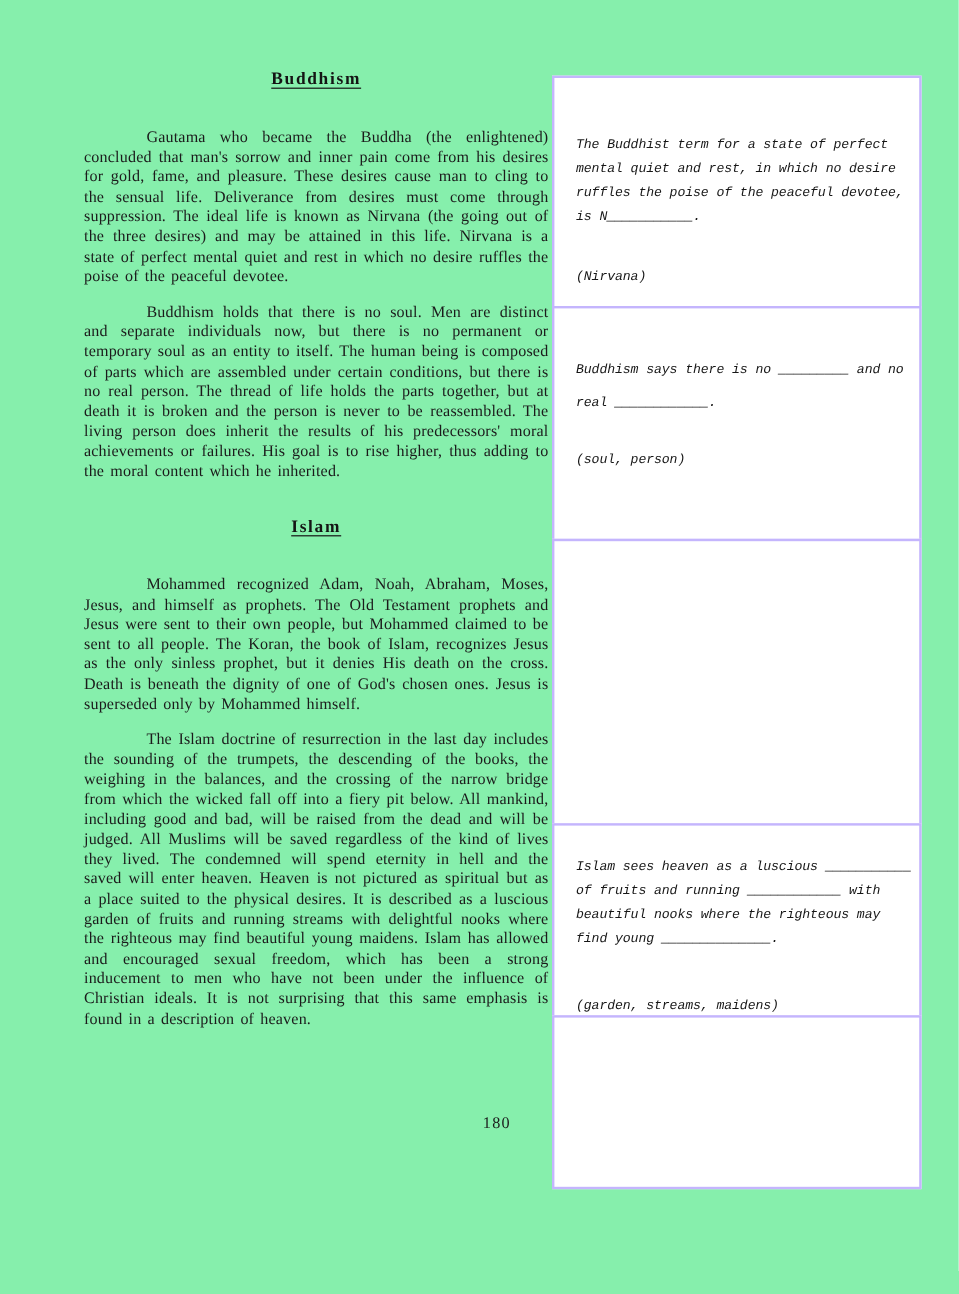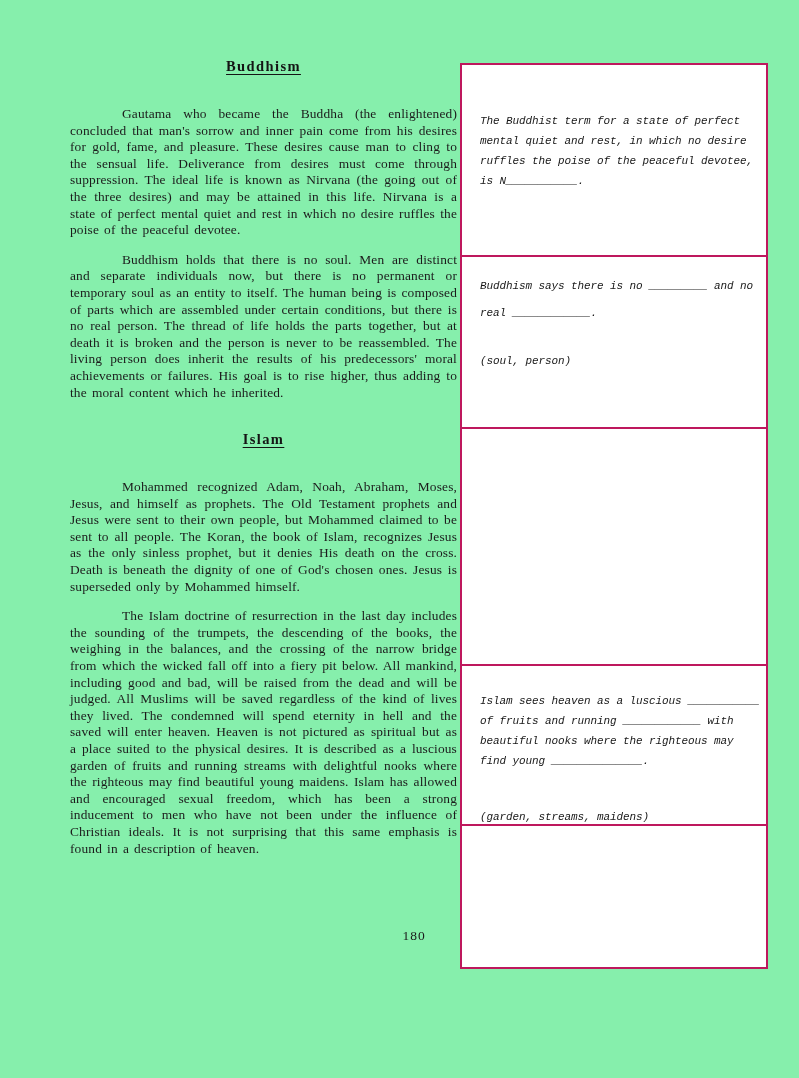--- a/index.html
+++ b/index.html
@@ -48,27 +48,27 @@
   
   .right-col {
     position: absolute;
     left: 460px;
     top: 63px;
     width: 308px;
   }
   .frame {
     box-sizing: border-box;
     width: 308px;
-    border: 2px solid #be185d;
+    border: 2px solid #c4b5fd;
     padding: 0 2px 0 18px;
     background: #ffffff;
   }
   .frame + .frame { margin-top: -2px; }
   .f1 { height: 194px; padding-top: 46px; }
-  .f2 { height: 174px; padding-top: 16px; }
+  .f2 { height: 196px; padding-top: 39px; }
   .f3 { height: 239px; }
   .f4 { height: 162px; padding-top: 25px; }
   .f5 { height: 145px; }
   .q {
     font-family: "Liberation Mono", monospace;
     font-style: italic;
     font-size: 11px;
     line-height: 20px;
     letter-spacing: -0.1px;
     white-space: pre;
@@ -114,20 +114,21 @@
     <p class="body-para">The Islam doctrine of resurrection in the last day includes the sounding of the trumpets, the descending of the books, the weighing in the balances, and the crossing of the narrow bridge from which the wicked fall off into a fiery pit below.  All mankind, including good and bad, will be raised from the dead and will be judged.  All Muslims will be saved regardless of the kind of lives they lived.  The condemned will spend eternity in hell and the saved will enter heaven.  Heaven is not pictured as spiritual but as a place suited to the physical desires.  It is described as a luscious garden of fruits and running streams with delightful nooks where the righteous may find beautiful young maidens.  Islam has allowed and encouraged sexual freedom, which has been a strong inducement to men who have not been under the influence of Christian ideals.  It is not surprising that this same emphasis is found in a description of heaven.</p>
   </div>
 
   <div class="right-col">
 
     <div class="frame f1">
       <div class="q">The Buddhist term for a state of perfect
 mental quiet and rest, in which no desire
 ruffles the poise of the peaceful devotee,
 is N___________.</div>
+      <div class="a">(Nirvana)</div>
     </div>
 
     <div class="frame f2">
       <div class="q">Buddhism says there is no _________ and no
 real ____________.</div>
       <div class="a">(soul, person)</div>
     </div>
 
     <div class="frame f3">
       <div class="q"></div>

